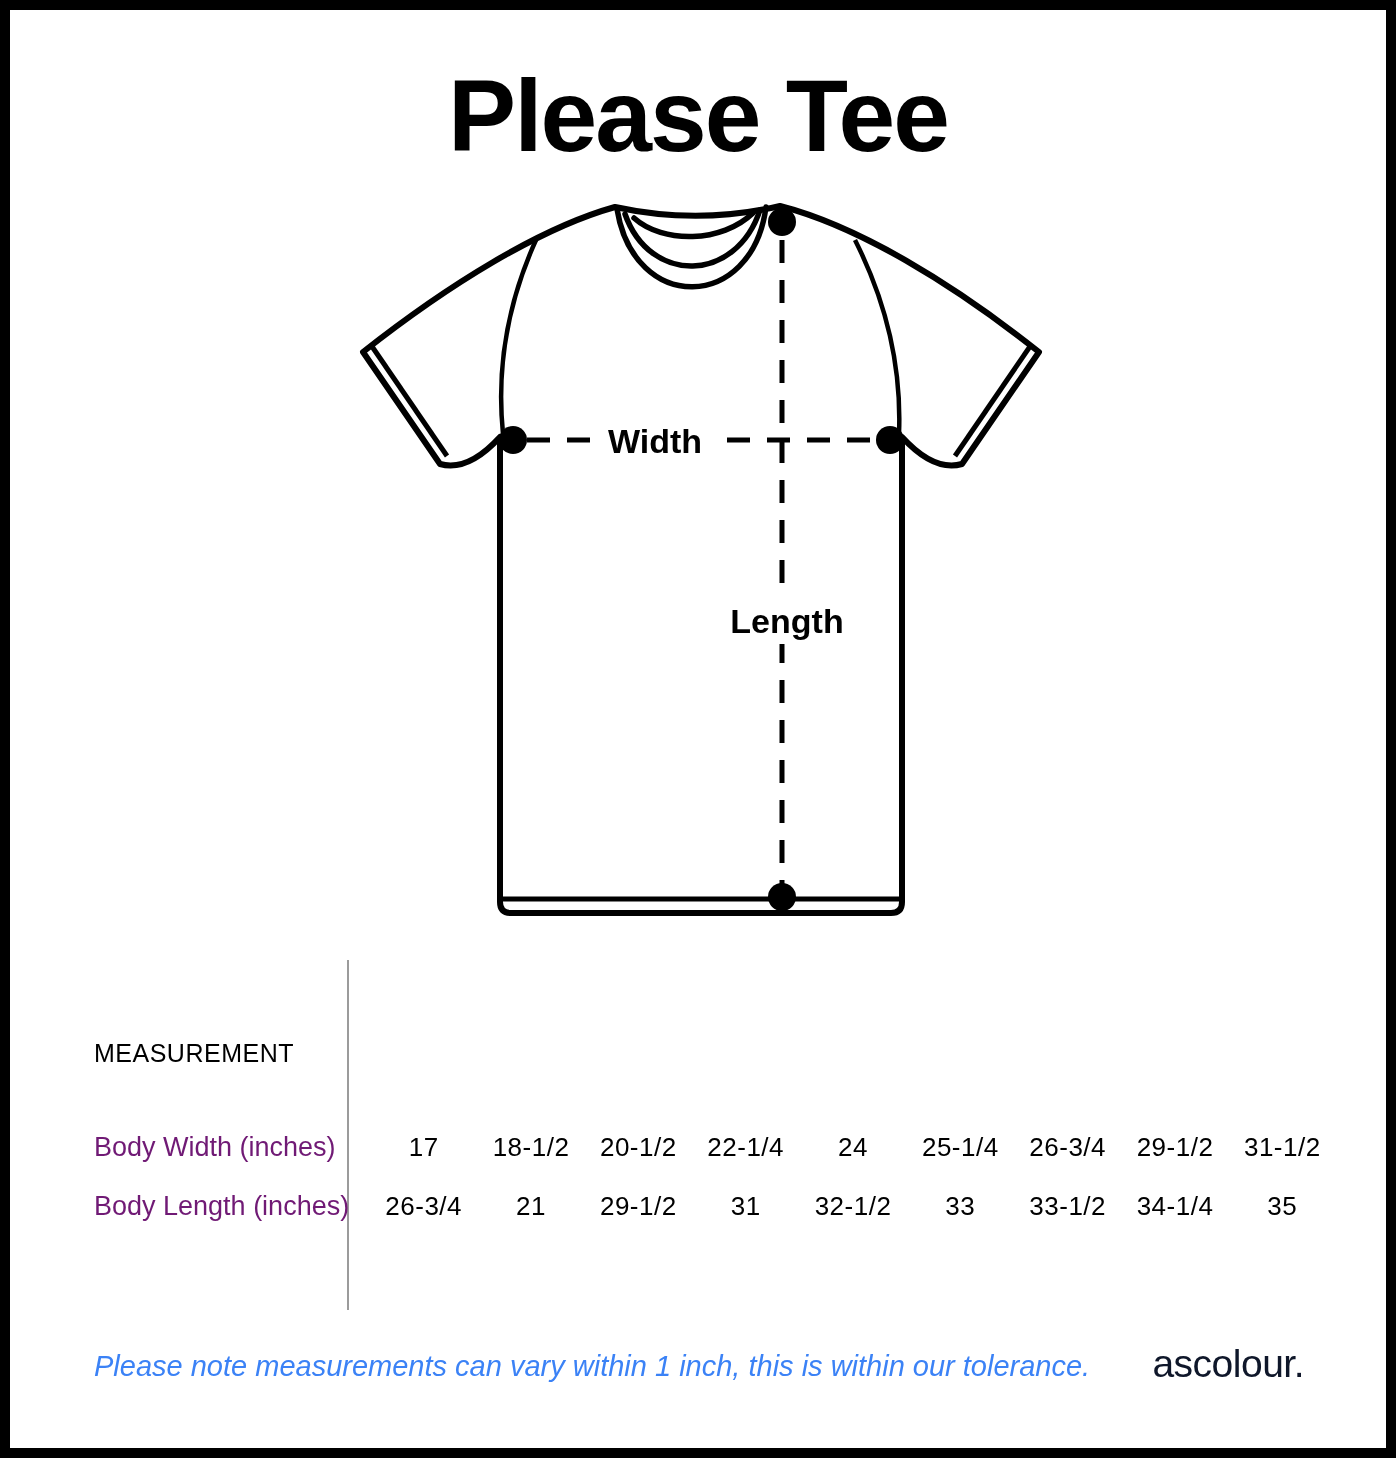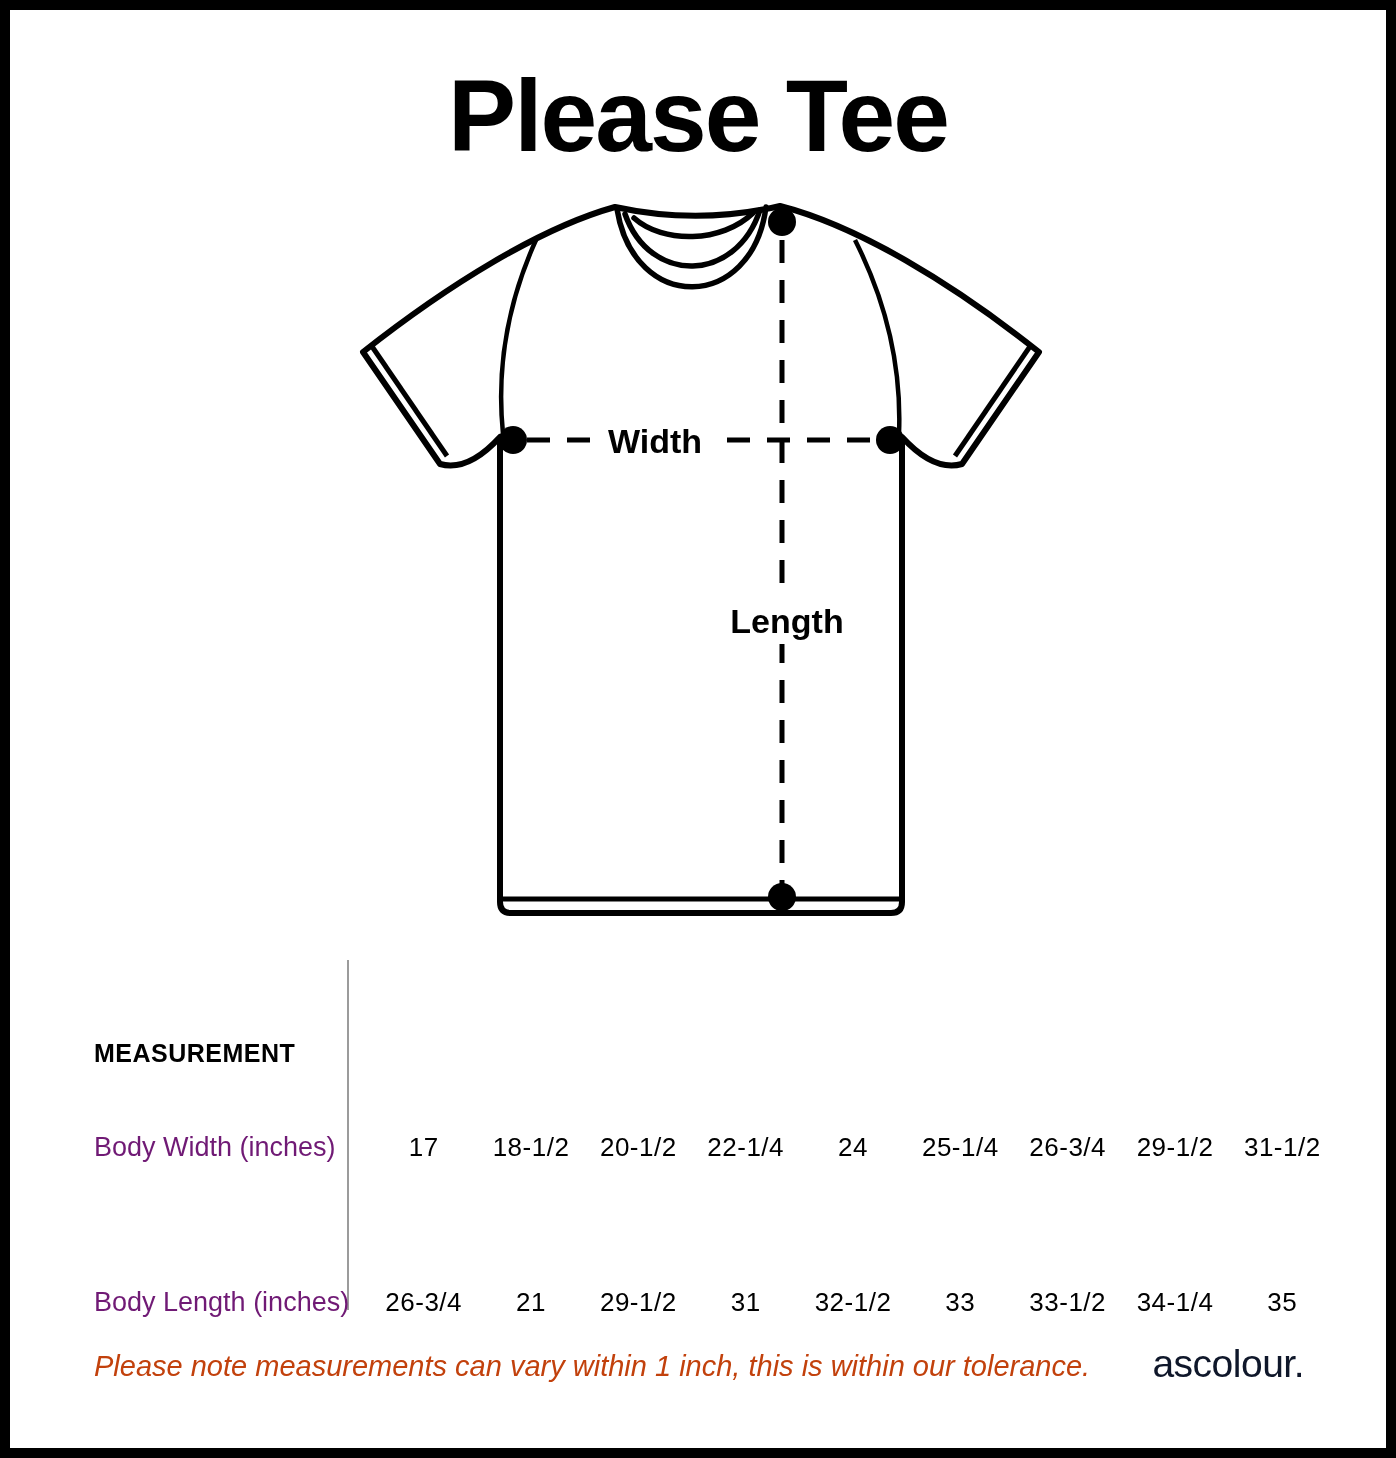--- a/index.html
+++ b/index.html
@@ -51,45 +51,45 @@
     display:grid;
     grid-template-columns:repeat(9,1fr);
   }
   .t-row .cell{
     text-align:center;
     line-height:40px;
     white-space:nowrap;
   }
   .header-row{ top:1023px; }
   .header-row .row-label{
-    font-weight:bold;
+    font-weight:normal;
     font-size:25px;
     letter-spacing:0.5px;
   }
   .header-row .cell{
     font-weight:bold;
     font-size:25px;
   }
   .width-row{ top:1117px; }
-  .length-row{ top:1272px; }
+  .length-row{ top:1176px; }
   .data-row .row-label{
     font-size:27px;
     color:#701a75;
   }
   .data-row .cell{
     font-size:26px;
     letter-spacing:0.5px;
   }
   
   .tolerance-note{
     position:absolute;
     left:84px; top:1335px; height:42px; line-height:42px;
     font-style:italic;
     font-size:29px;
-    color:#c2410c;
+    color:#3b82f6;
     white-space:nowrap;
   }
   .brand-logo{
     position:absolute;
     right:82px; top:1330px; height:48px; line-height:48px;
     font-size:39px;
     letter-spacing:-0.5px;
     color:#0f172a;
     white-space:nowrap;
   }

